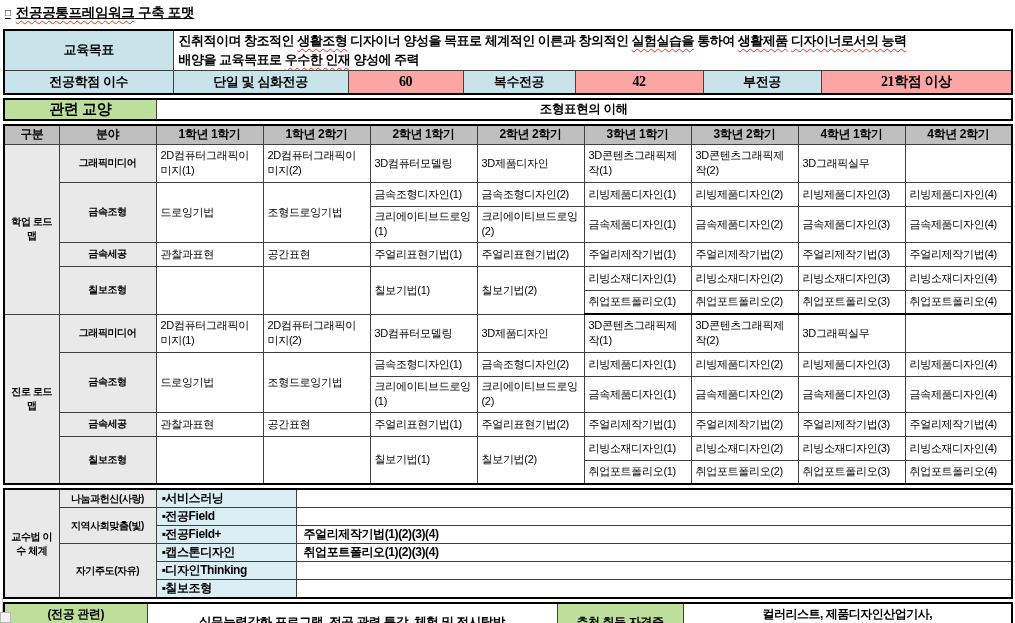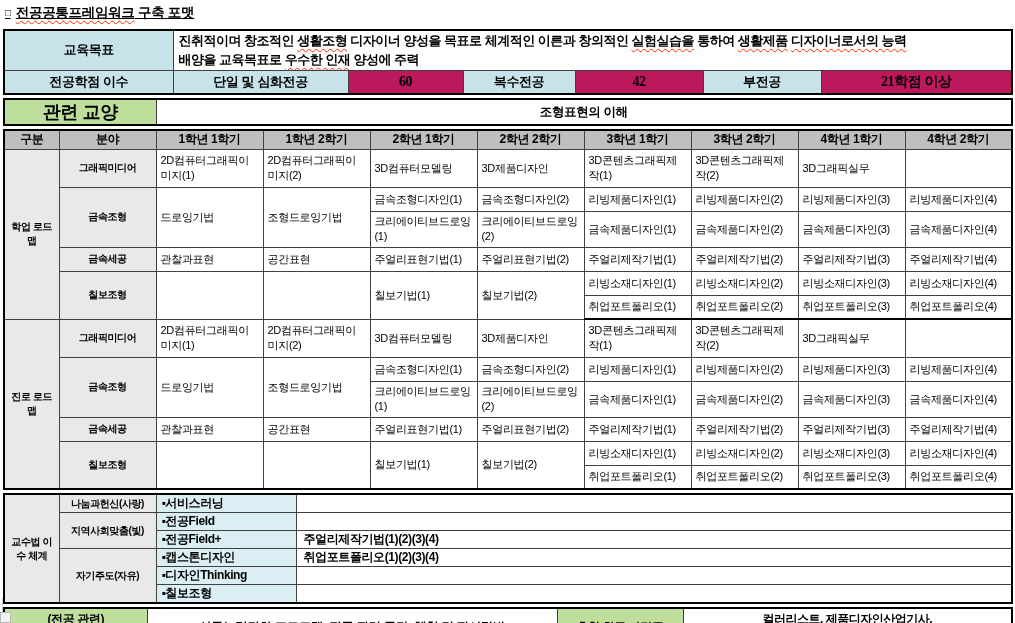--- a/index.html
+++ b/index.html
@@ -10,26 +10,26 @@
   html,body{margin:0;padding:0;}
   body{width:1015px;height:623px;background:#fff;overflow:hidden;
        font-family:"Liberation Sans","DejaVu Sans",sans-serif;color:#000;}
   .page{position:absolute;left:3px;top:2px;width:1008px;}
   .doc-title{font-size:13.5px;font-weight:bold;margin:2px 0 7px 2px;letter-spacing:-0.3px;text-decoration:underline;}
   .doc-title .marker{font-size:10px;position:relative;top:-1px;margin-right:5px;}
   .sq{text-decoration:underline wavy var(--squiggle);text-decoration-thickness:1px;text-underline-offset:3px;text-decoration-skip-ink:none;}
   table{border-collapse:collapse;table-layout:fixed;border:2px solid #000;margin-bottom:3px;}
   td{border:1px solid var(--border);overflow:hidden;padding:0 3px;vertical-align:middle;letter-spacing:-0.4px;}
   .cy{background:var(--cyan);font-weight:bold;text-align:center;font-size:13px;}
-  .gr{background:var(--green);font-weight:bold;text-align:center;font-size:18px;}
+  .gr{background:var(--green);font-weight:bold;text-align:center;font-size:15px;}
   .hd{background:var(--header-gray);font-weight:bold;text-align:center;font-size:12px;}
   .lbl{background:var(--label-gray);font-weight:bold;text-align:center;font-size:10px;}
   .bl{background:var(--blue);font-weight:bold;text-align:left;font-size:12px;white-space:nowrap;padding-left:5px;}
   .goal-text{font-size:13px;font-weight:bold;line-height:19px;padding-left:5px;text-align:left;letter-spacing:-0.5px;white-space:nowrap;}
-  .num{font-family:"Liberation Serif","DejaVu Serif",serif;font-weight:bold;text-align:center;font-size:14px;background:#be185d;}
+  .num{font-family:"Liberation Serif","DejaVu Serif",serif;font-weight:bold;text-align:center;font-size:14px;background:#fca5a5;}
   .course{font-size:11px;line-height:1.35;text-align:left;word-break:break-all;padding:1px 4px;background:#fff;letter-spacing:-0.3px;}
   .val{font-size:12px;font-weight:bold;text-align:left;padding-left:7px;background:#fff;white-space:nowrap;letter-spacing:-0.4px;}
   .c2{text-align:center;border-radius:10px;}
   .two-line{line-height:16px;}
   .certs{font-size:12px;font-weight:bold;text-align:center;line-height:16px;letter-spacing:-0.5px;}
   .prog{font-size:12.5px;font-weight:bold;text-align:center;letter-spacing:-0.4px;}
   .scroll-frag{position:absolute;left:0;top:612px;width:11px;height:11px;background:#f1f1f1;border:1px solid #b8b8b8;}
   .vline-frag{position:absolute;left:2px;top:598px;width:1px;height:14px;background:#c9c9c9;}
 </style>
 </head>

